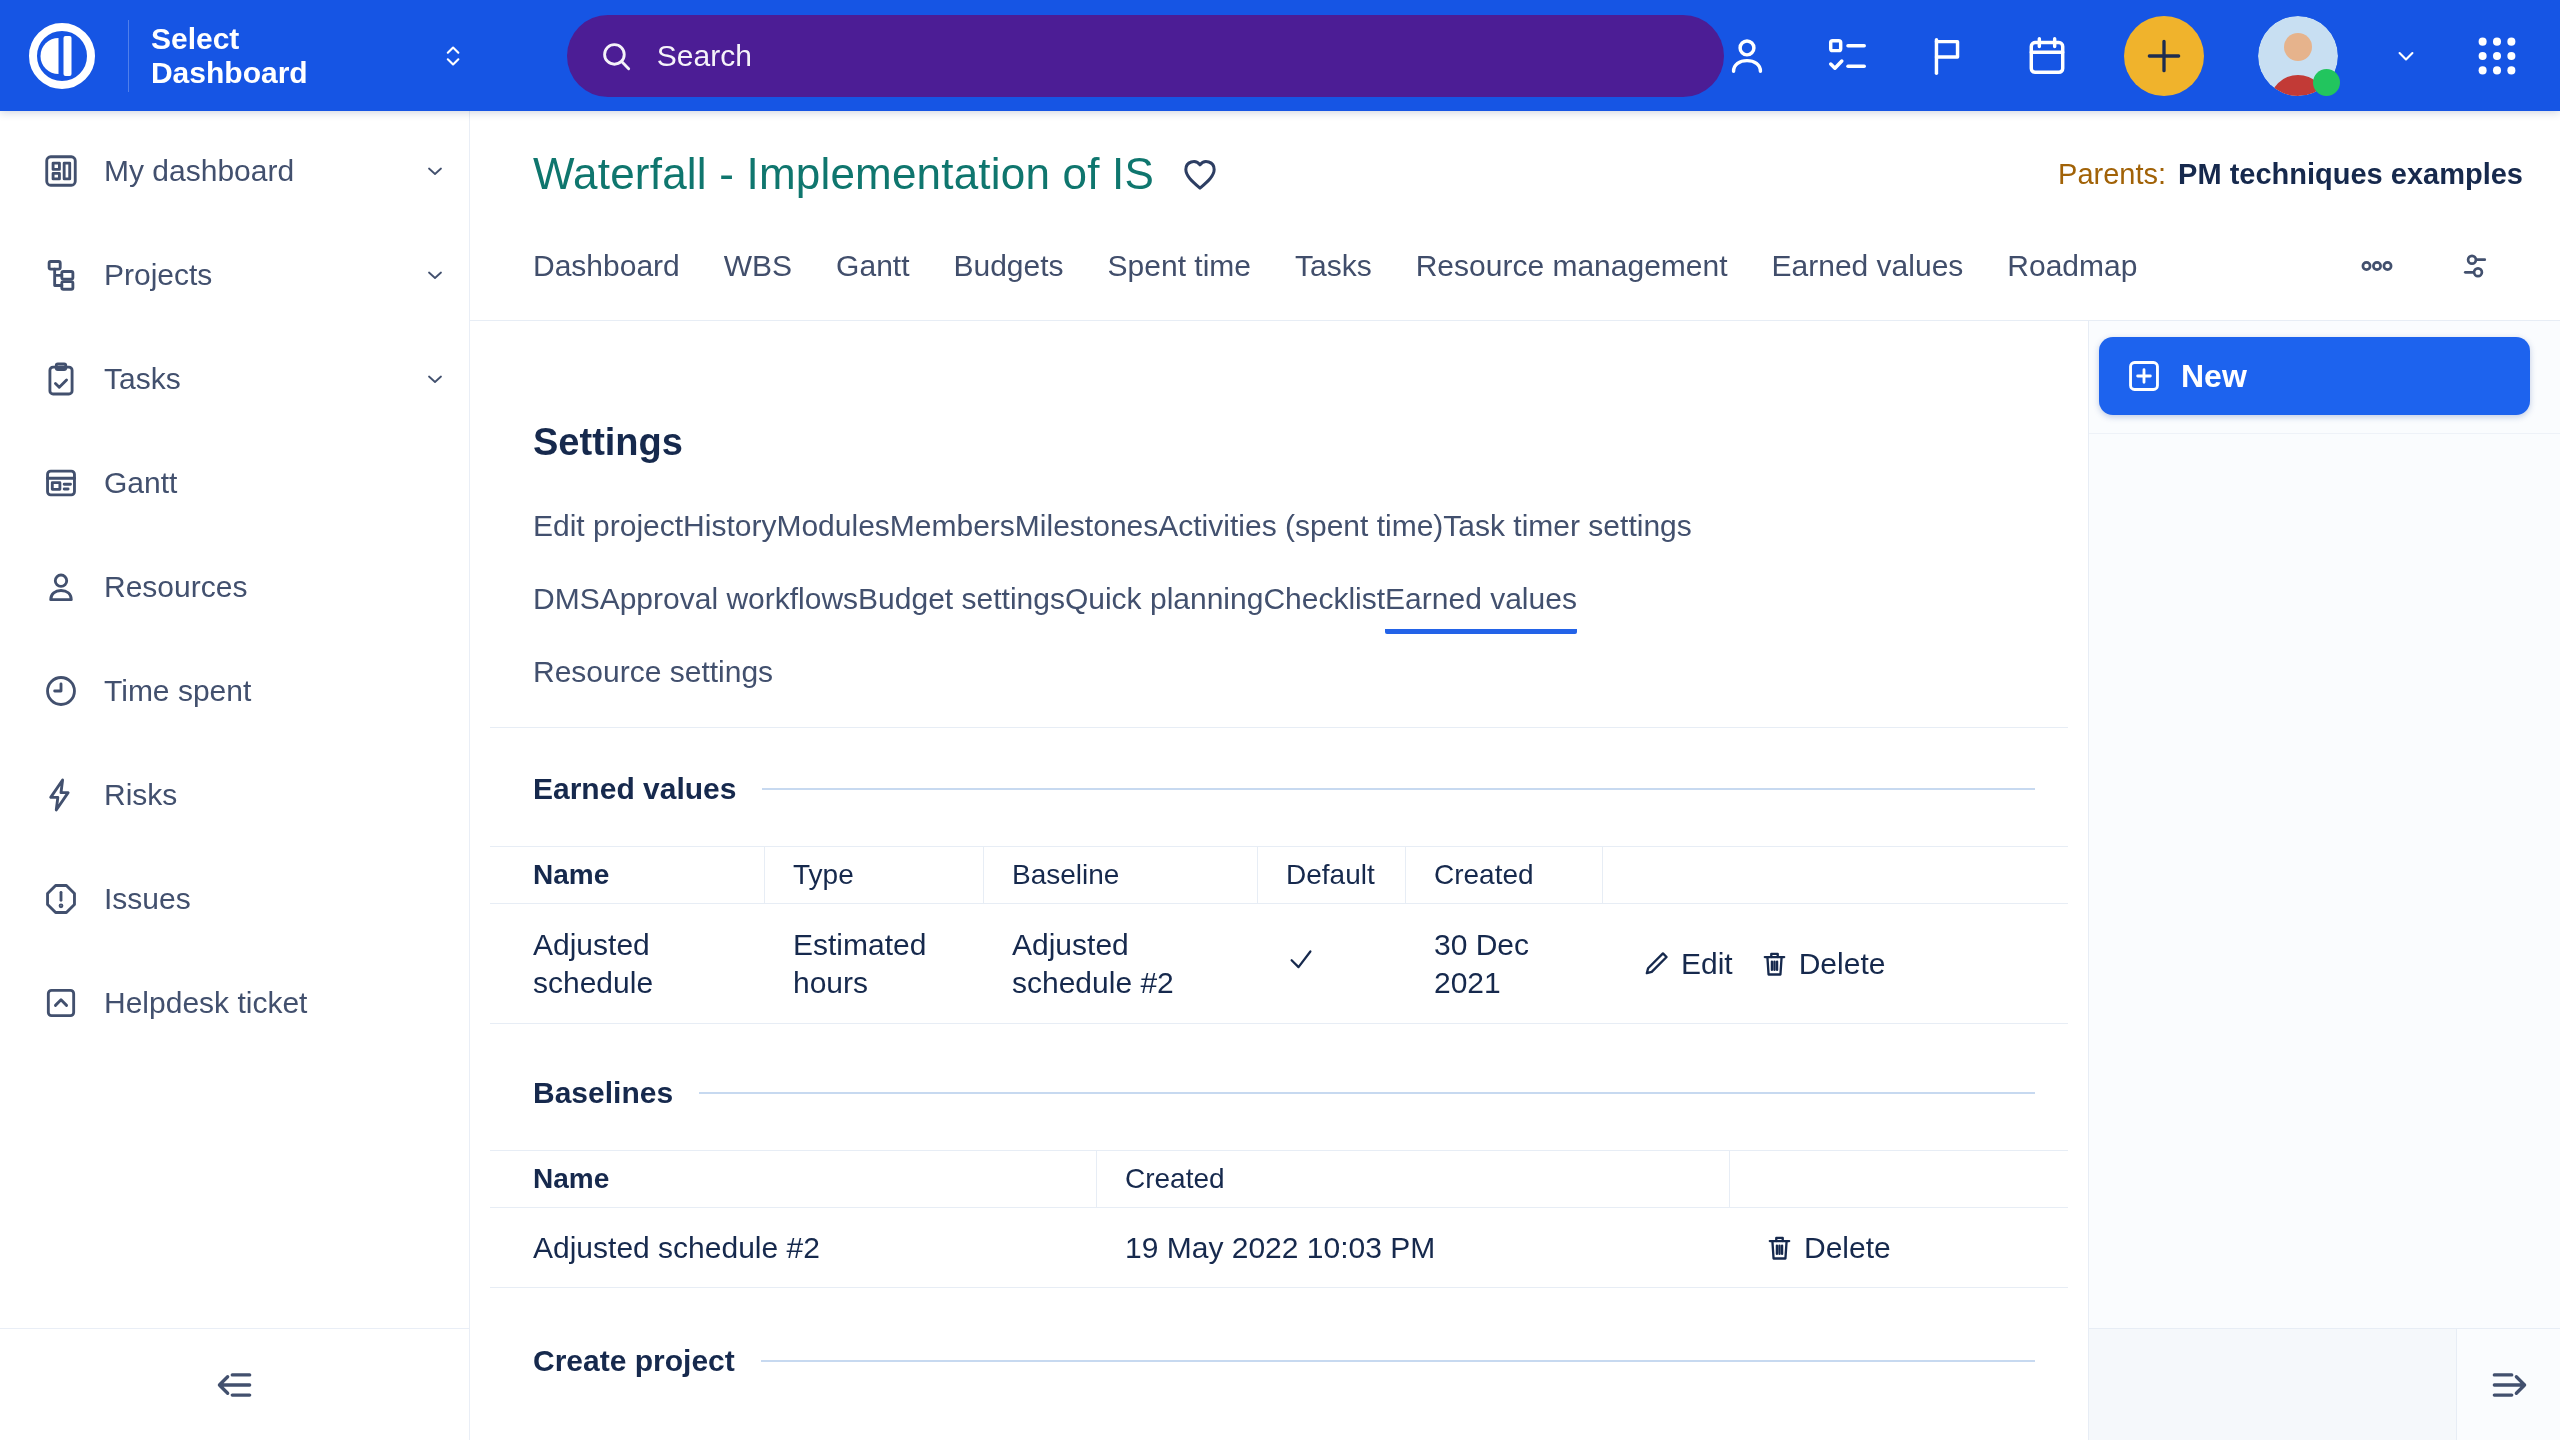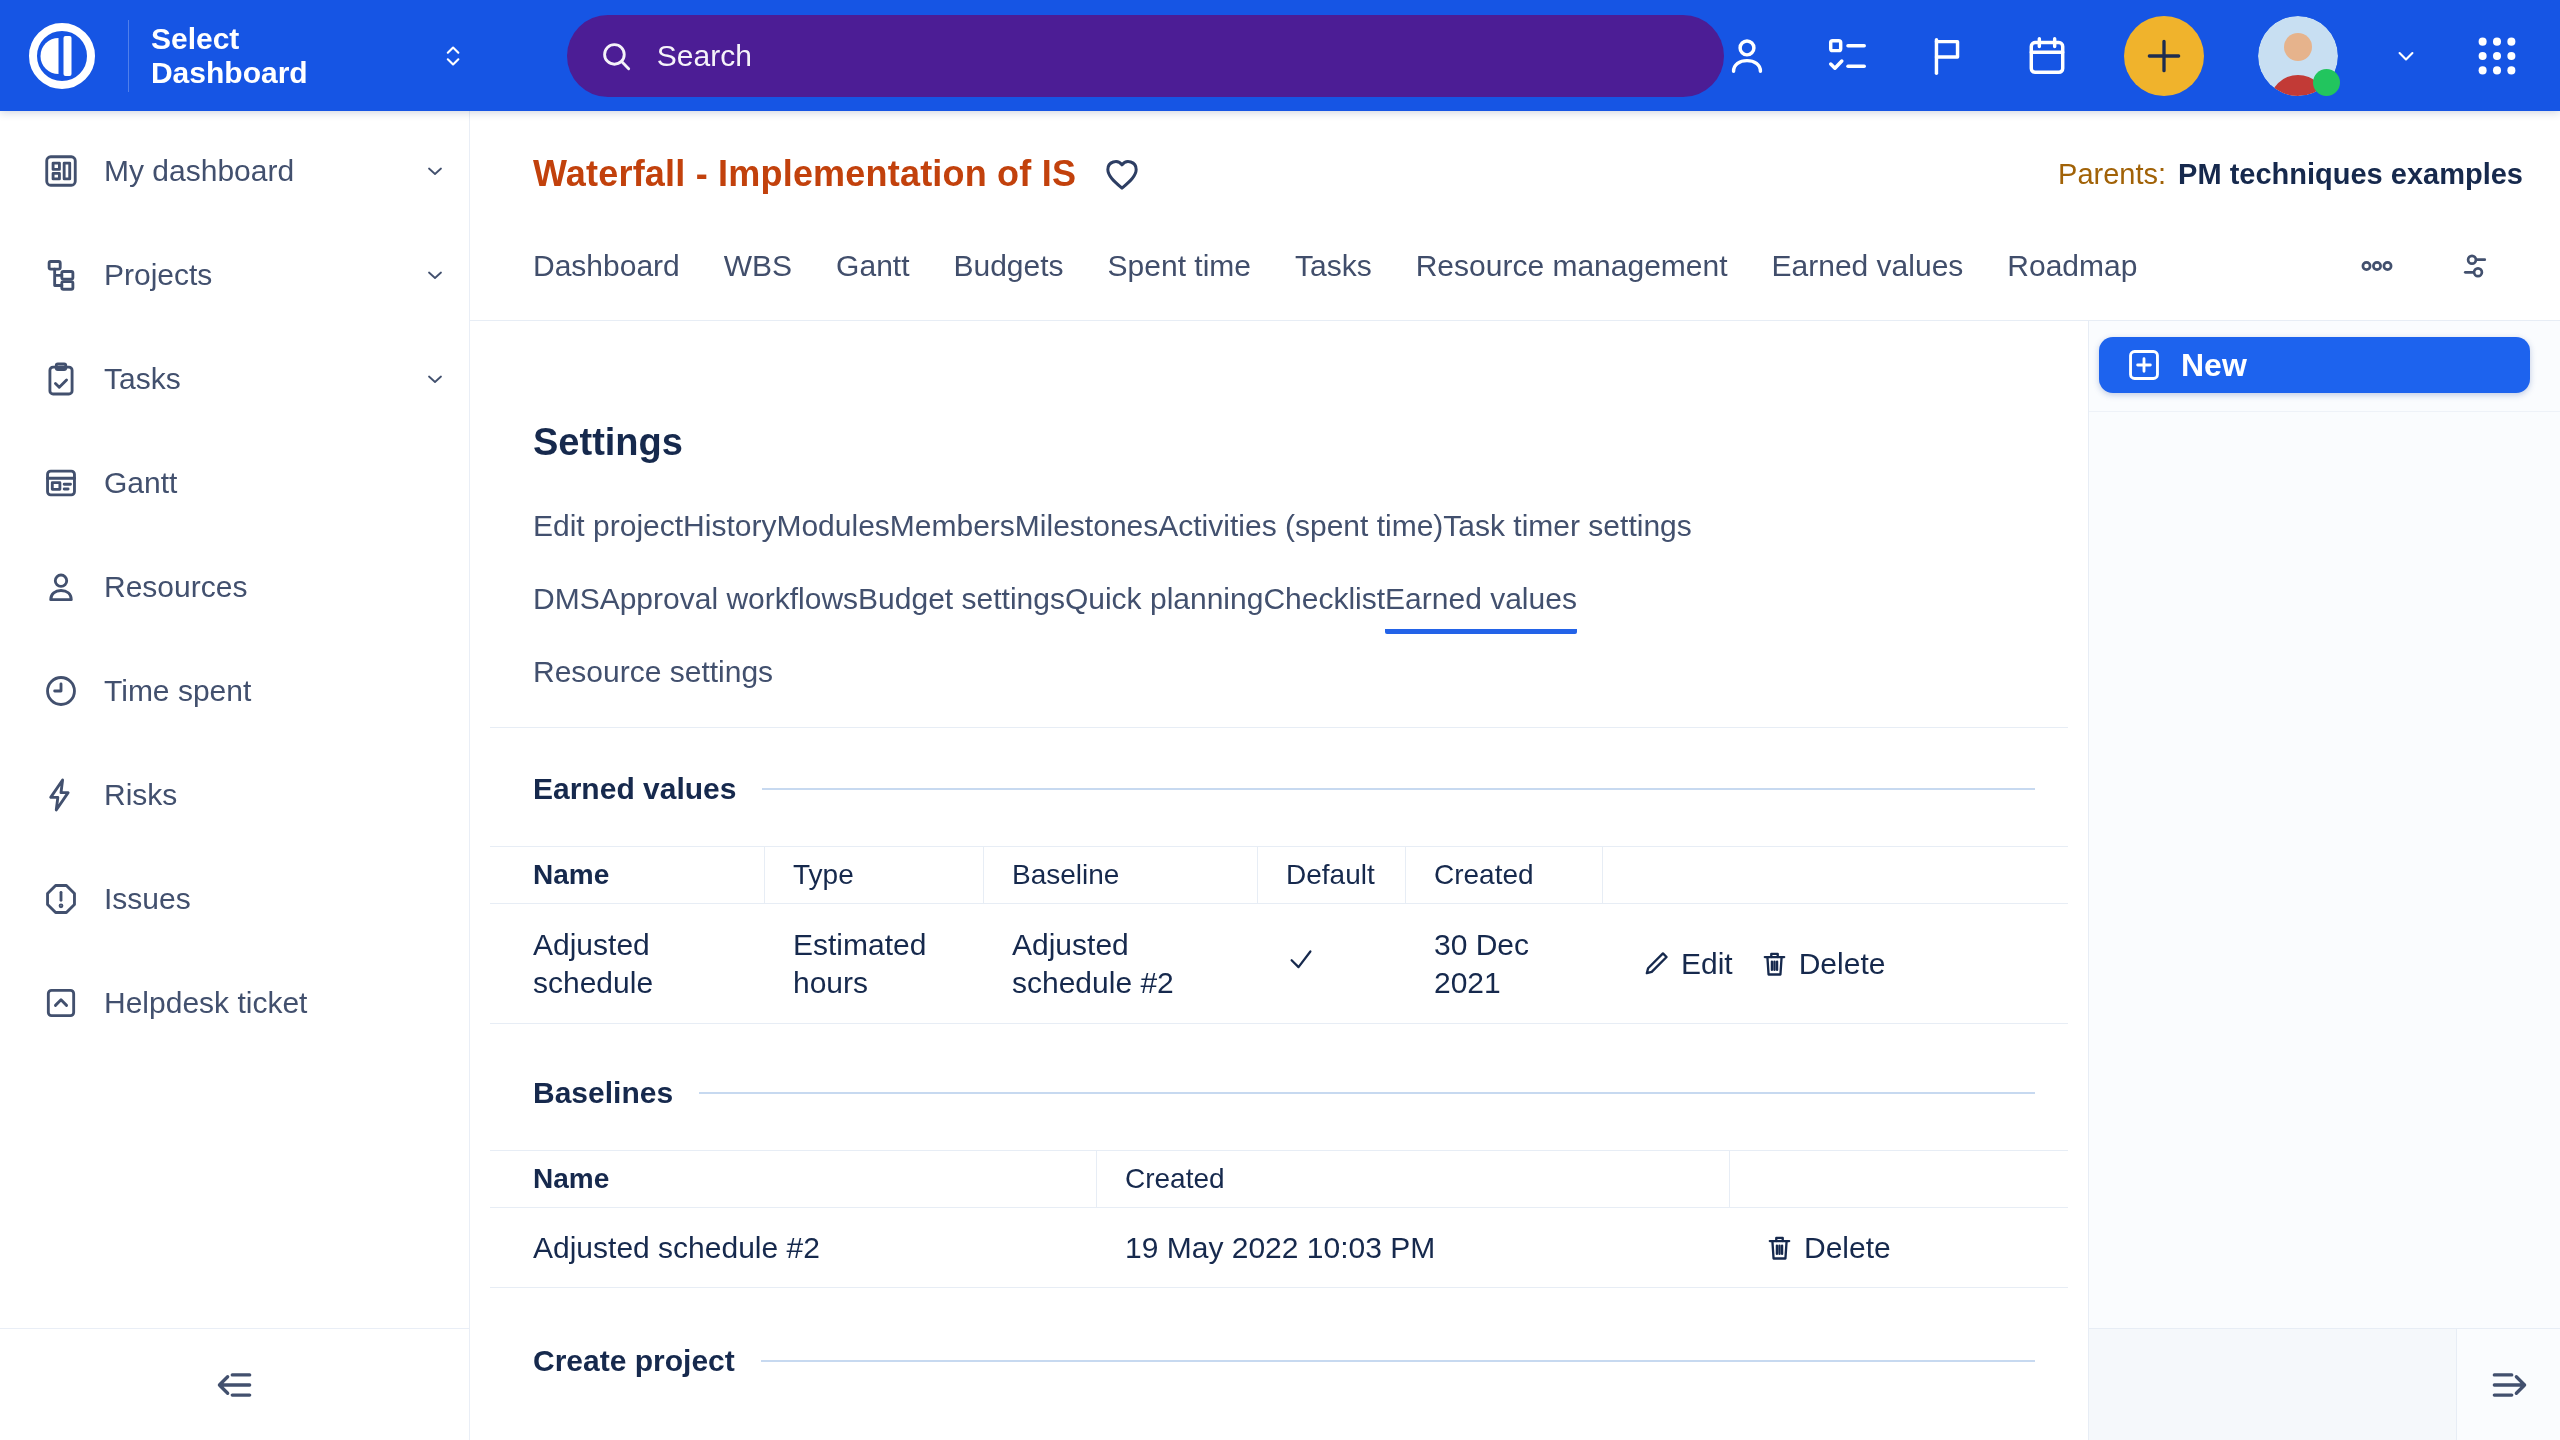--- a/index.html
+++ b/index.html
@@ -46,21 +46,21 @@
   .side-footer { position:absolute; left:0; bottom:0; width:100%; height:112px;
     border-top:1px solid #e9eef6; display:flex; align-items:center; justify-content:center; }
   .collapse-icon { width:52px; height:44px; color:#42506e; cursor:pointer; }
 
   .main { flex:1; display:flex; flex-direction:column; }
 
   
   .page-header { height:210px; background:#fff; border-bottom:1px solid #e7edf5;
     padding:20px 37px 0 63px; }
   .title-row { height:86px; display:flex; align-items:center; }
-  .page-title { font-size:36px; font-weight:700; color:#c2410c; letter-spacing:.2px; }
+  .page-title { font-size:44px; font-weight:400; color:#0f766e; letter-spacing:.2px; }
   .fav-icon { width:40px; height:40px; color:#2d3e63; margin-left:26px; cursor:pointer; }
   .parents { margin-left:auto; display:flex; align-items:center; gap:12px; font-size:29px; }
   .parents-label { color:#a16207; }
   .parents-value { color:#16294d; font-weight:700; cursor:pointer; }
   .tabs-row { height:90px; display:flex; align-items:center; gap:44px; margin-top:4px; }
   .tab { font-size:30px; color:#414e6b; cursor:pointer; white-space:nowrap; }
   .tab-extras { margin-left:auto; display:flex; align-items:center; gap:62px; padding-right:30px; }
   .tab-extra-icon { width:36px; height:36px; color:#42506e; cursor:pointer; }
 
   
@@ -95,21 +95,21 @@
   .td { font-size:30px; color:#16294d; padding:14px 12px 14px 28px; line-height:38px; }
   .td:first-child { padding-left:43px; }
   .check-icon { width:30px; height:30px; color:#16294d; }
   .actions { display:flex; align-items:center; gap:26px; padding-left:38px; white-space:nowrap; }
   .action { display:flex; align-items:center; gap:9px; font-size:30px; color:#16294d; cursor:pointer; }
   .action svg { width:31px; height:31px; }
 
   
   .right-panel { flex:1; background:#fafcfe; border-left:1px solid #e7edf5; position:relative; }
   .new-wrap { padding:16px 30px 18px 10px; border-bottom:1px solid #eef2f8; }
-  .new-btn { width:100%; height:56px; border:none; border-radius:14px; background:#1d63ee;
+  .new-btn { width:100%; height:78px; border:none; border-radius:14px; background:#1d63ee;
     color:#fff; font-size:32px; font-weight:700; display:flex; align-items:center;
     gap:18px; padding-left:26px; cursor:pointer; font-family:"Liberation Sans",sans-serif;
     box-shadow:0 2px 6px rgba(20,60,150,.25); }
   .new-btn svg { width:38px; height:38px; }
   .rp-footer { position:absolute; bottom:0; left:0; width:100%; height:112px;
     border-top:1px solid #e7edf5; display:flex; }
   .rp-footer .f-left { flex:1; background:#f5f8fb; }
   .rp-footer .f-right { width:104px; border-left:1px solid #e7edf5; display:flex;
     align-items:center; justify-content:center; background:#fafcfe; }
   .expand-icon { width:52px; height:44px; color:#42506e; cursor:pointer; }

